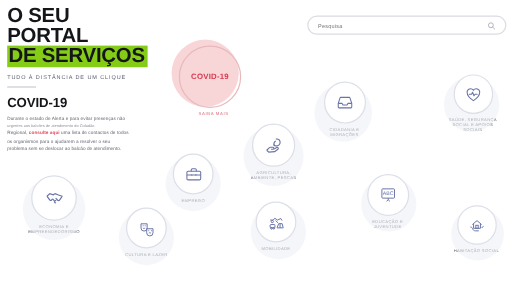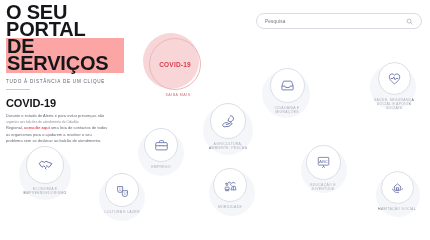--- a/index.html
+++ b/index.html
@@ -9,25 +9,25 @@
     font-family:"Liberation Sans", sans-serif;
     color:#1f2430;
     position:relative;
   }
   #stage{position:relative;width:430px;height:233px;overflow:hidden;background:#fff;}
 
   
   .left-col{position:absolute;left:6px;top:4px;width:118px;}
 
   .hero-title{
-    font-size:20px;line-height:17px;font-weight:bold;
+    font-size:17px;line-height:17px;font-weight:bold;
     letter-spacing:-0.2px;color:#15161a;margin:0;
   }
   .hero-title .l1{display:block;}
-  .hero-title .l2{display:inline-block;background:#fca5a5;padding:0 2px 1px 1px;}
+  .hero-title .l2{display:inline-block;background:#84cc16;padding:0 2px 1px 1px;}
 
   .hero-sub{
     margin-top:6px;font-size:4.6px;letter-spacing:0.75px;
     color:#5d6370;font-weight:normal;text-transform:uppercase;
   }
   .rule{width:24px;height:1px;background:#c9ccd4;margin:5px 0 0 0;}
 
   .covid-head{
     margin-top:7px;font-size:11px;font-weight:bold;letter-spacing:-0.1px;color:#15161a;
   }

